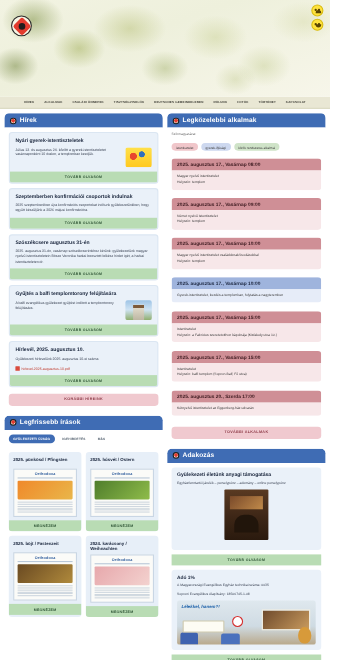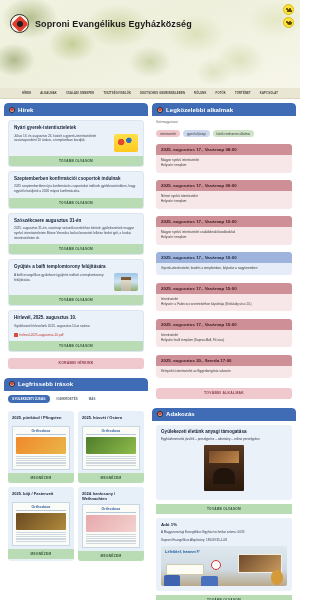--- a/index.html
+++ b/index.html
@@ -236,21 +236,20 @@
   }
 </style>
 </head>
 <body>
 
 <div class="page">
 
   <div class="header">
     <div class="logo-row">
       <div class="luther-rose"></div>
-      <div class="site-title">Soproni Evangélikus Egyházközség</div>
     </div>
     <div class="emoji-stack">
       <div class="emoji sad">
           <i class="e1"></i>
           <i class="e2"></i>
           <i class="m"></i>
         </div>
       <div class="emoji">
           <i class="e1"></i>
           <i class="e2"></i>

